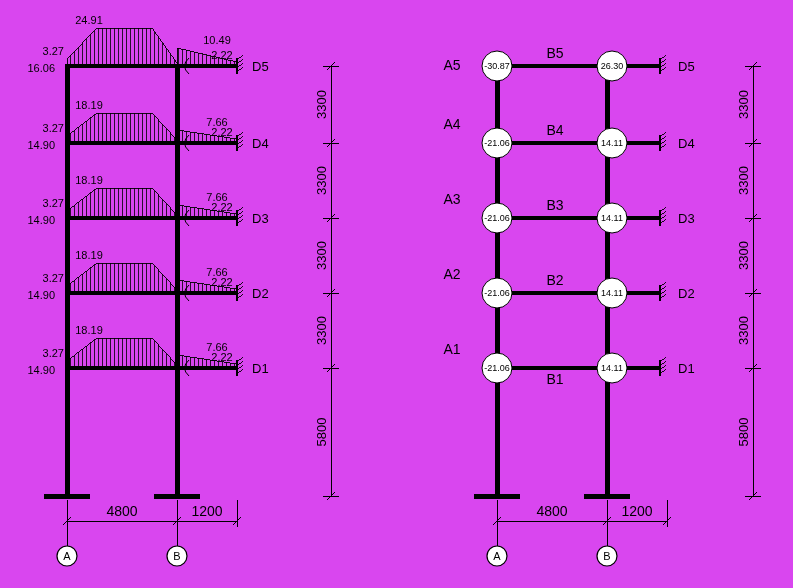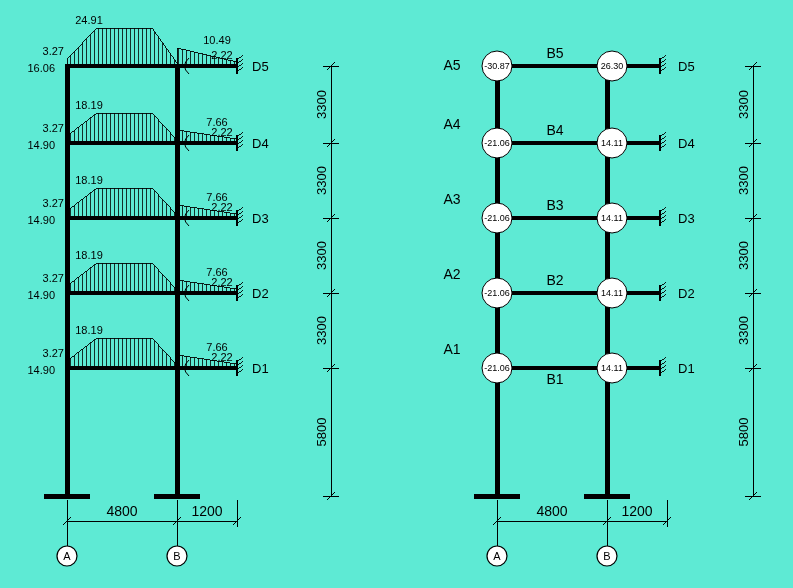--- a/index.html
+++ b/index.html
@@ -1,16 +1,16 @@
 <!DOCTYPE html>
 <html><head>
 <meta charset="utf-8">
 <style>
   html,body{margin:0;padding:0;background:#fff;}
-  .page{width:793px;height:588px;position:relative;background:#5eead4;overflow:hidden;}
+  .page{width:793px;height:588px;position:relative;background:#d946ef;overflow:hidden;}
   svg{display:block;}
   svg text{font-family:"Liberation Sans", sans-serif;fill:#000;}
   svg line, svg path, svg circle, svg rect{shape-rendering:crispEdges;}
   svg circle, svg path.smooth{shape-rendering:auto;}
 </style>
 </head>
 <body>
 
 <div class="page">
   <svg id="drawing" width="793" height="588" viewBox="0 0 793 588">

